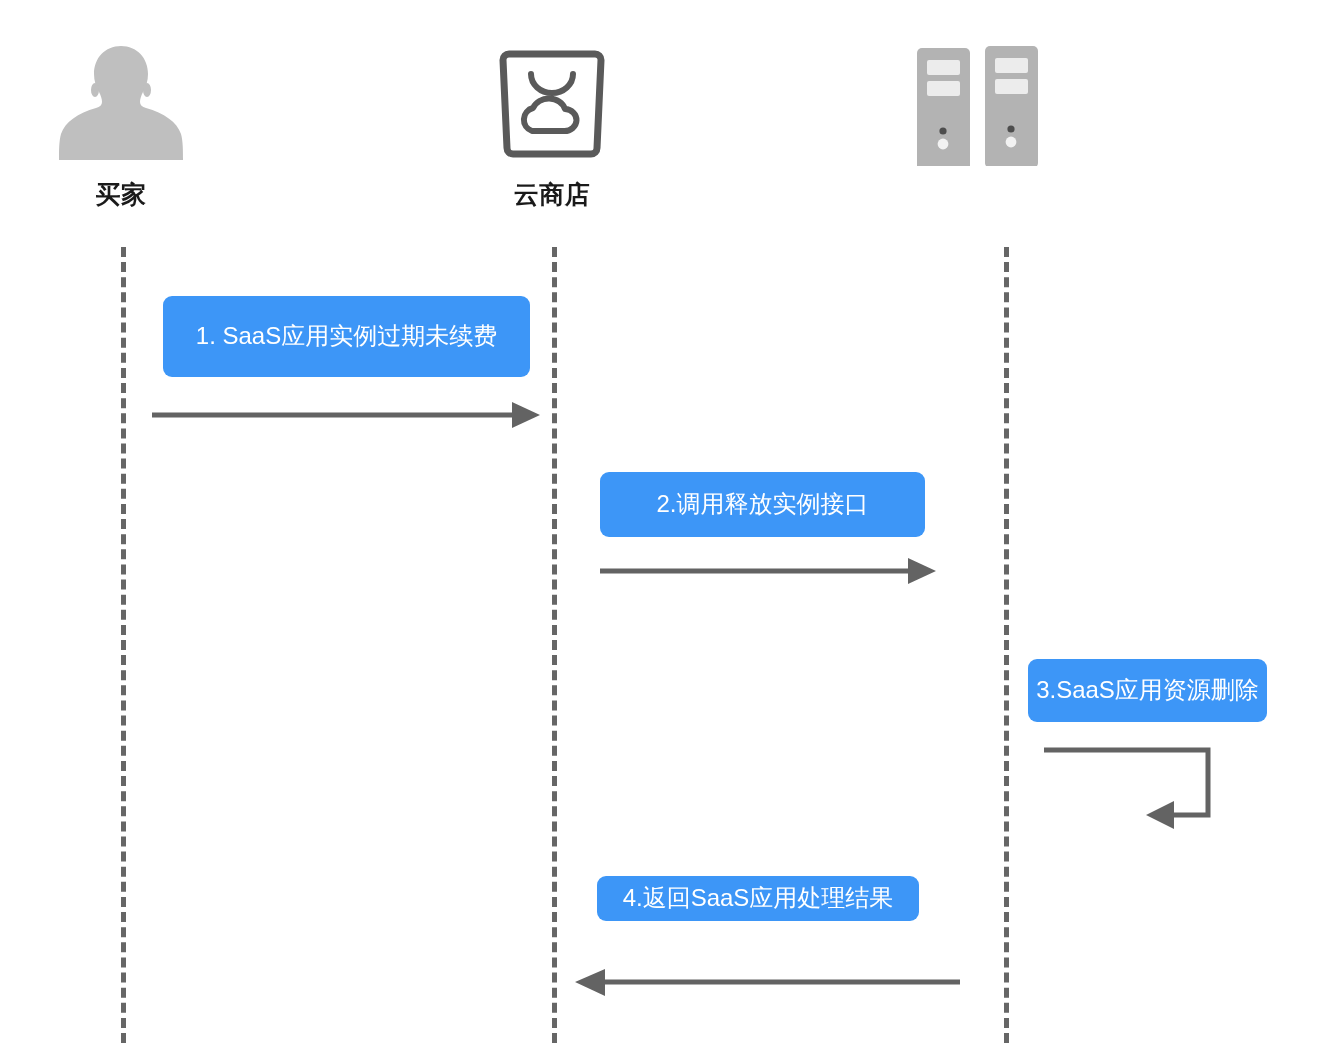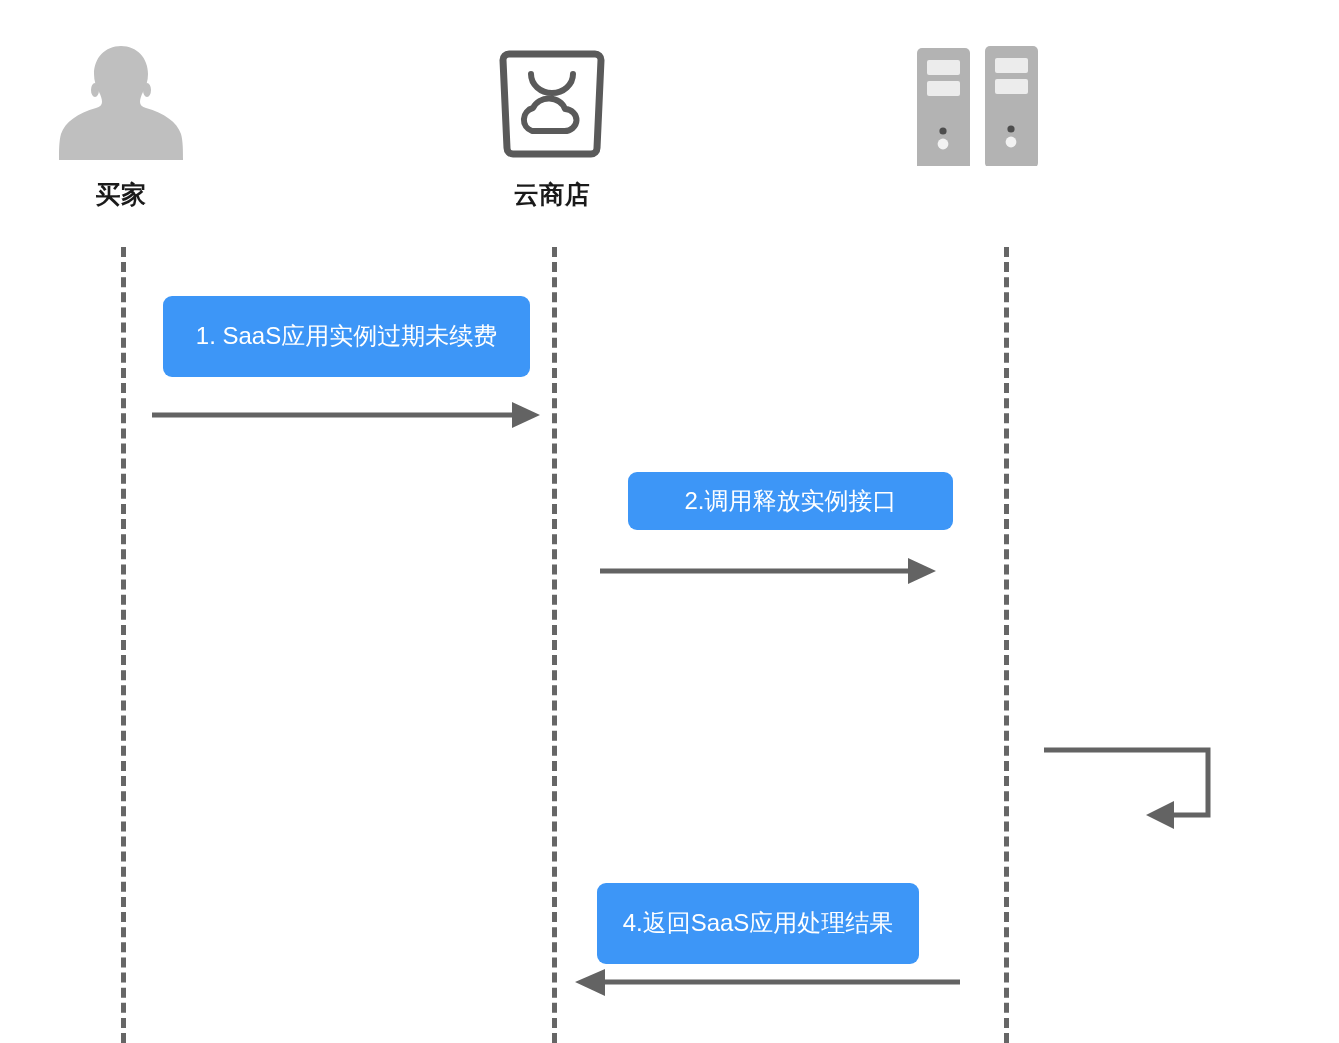--- a/index.html
+++ b/index.html
@@ -70,23 +70,23 @@
     color: #ffffff;
     display: flex;
     align-items: center;
     justify-content: center;
     font-size: 24px;
     line-height: 1.2;
     white-space: nowrap;
     padding: 0 14px;
   }
   #msg-box-1 { left: 163px;  top: 296px; width: 367px; height: 81px; }
-  #msg-box-2 { left: 600px;  top: 472px; width: 325px; height: 58px; margin-left: 28px; }
+  #msg-box-2 { left: 600px;  top: 472px; width: 325px; height: 65px; }
   #msg-box-3 { left: 1028px; top: 659px; width: 239px; height: 63px; }
-  #msg-box-4 { left: 597px;  top: 876px; width: 322px; height: 81px; margin-top: 7px; }
+  #msg-box-4 { left: 597px;  top: 876px; width: 322px; height: 45px; }
 
   
   .arrow-svg {
     position: absolute;
     overflow: visible;
   }
   #arrow-1-wrap { left: 150px;  top: 400px;  width: 392px; height: 32px; }
   #arrow-2-wrap { left: 598px;  top: 556px;  width: 340px; height: 32px; }
   #arrow-3-wrap { left: 1040px; top: 740px;  width: 180px; height: 88px; }
   #arrow-4-wrap { left: 570px;  top: 966px;  width: 392px; height: 32px; }
@@ -178,20 +178,21 @@
     <polygon points="362,2 390,15 362,28" fill="#636363"></polygon>
   </svg>
 
   <div class="msg-box" id="msg-box-2">2.调用释放实例接口</div>
 
   <svg class="arrow-svg" id="arrow-2-wrap" viewBox="0 0 340 32" aria-hidden="true">
     <line x1="2" y1="15" x2="315" y2="15" stroke="#636363" stroke-width="5"></line>
     <polygon points="310,2 338,15 310,28" fill="#636363"></polygon>
   </svg>
 
+  <div class="msg-box" id="msg-box-3">3.SaaS应用资源删除</div>
 
   <svg class="arrow-svg" id="arrow-3-wrap" viewBox="0 0 180 88" aria-hidden="true">
     <path d="M4 10 H168 V75 H130" fill="none" stroke="#636363" stroke-width="5" stroke-linejoin="miter"></path>
     <polygon points="134,61 106,75 134,89" fill="#636363"></polygon>
   </svg>
 
   <div class="msg-box" id="msg-box-4">4.返回SaaS应用处理结果</div>
 
   <svg class="arrow-svg" id="arrow-4-wrap" viewBox="0 0 392 32" aria-hidden="true">
     <line x1="390" y1="16" x2="30" y2="16" stroke="#636363" stroke-width="5"></line>

